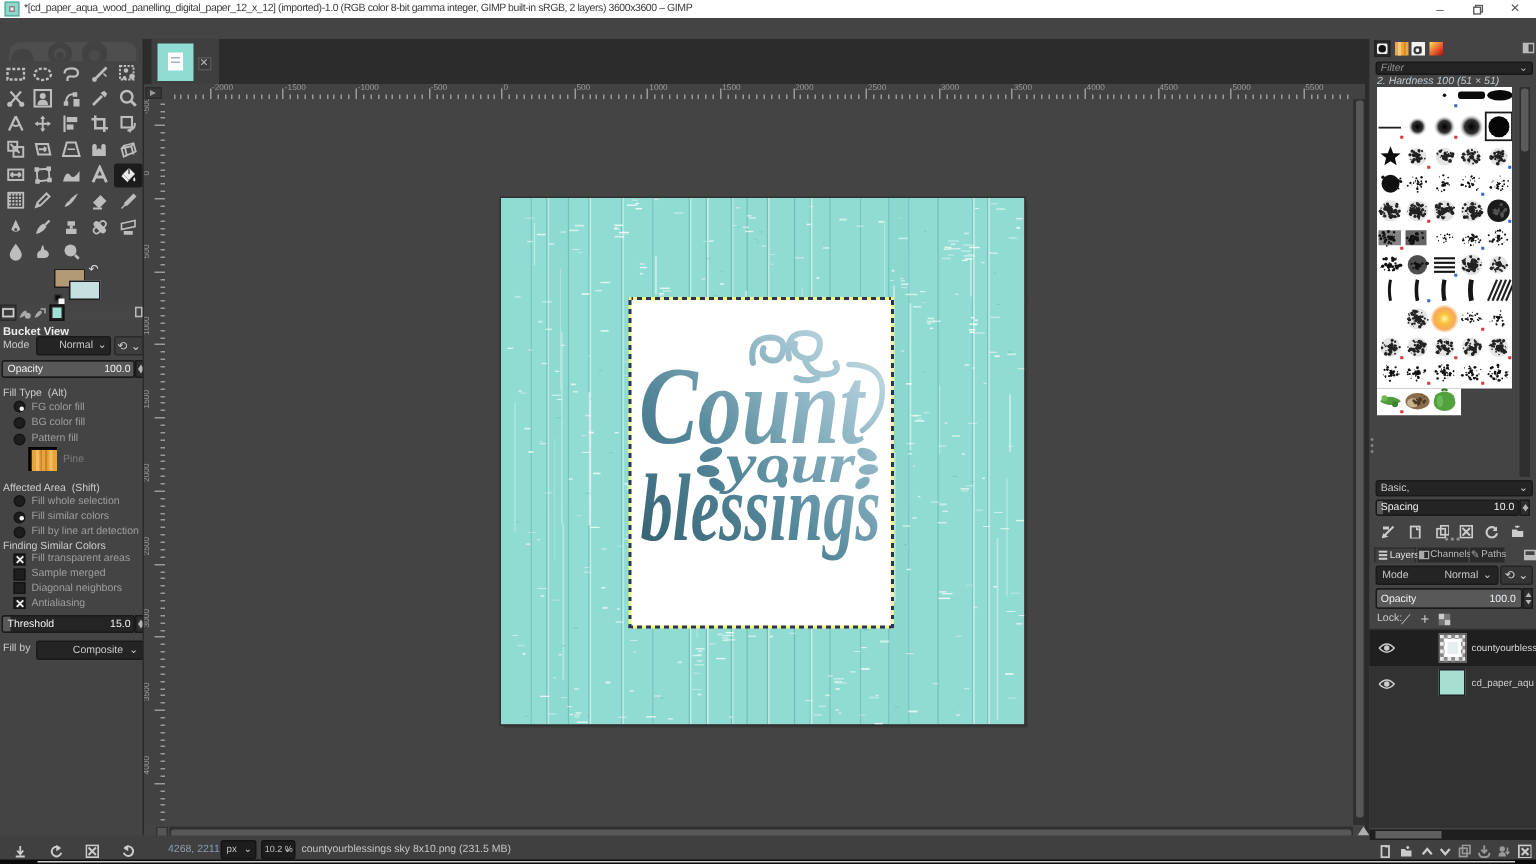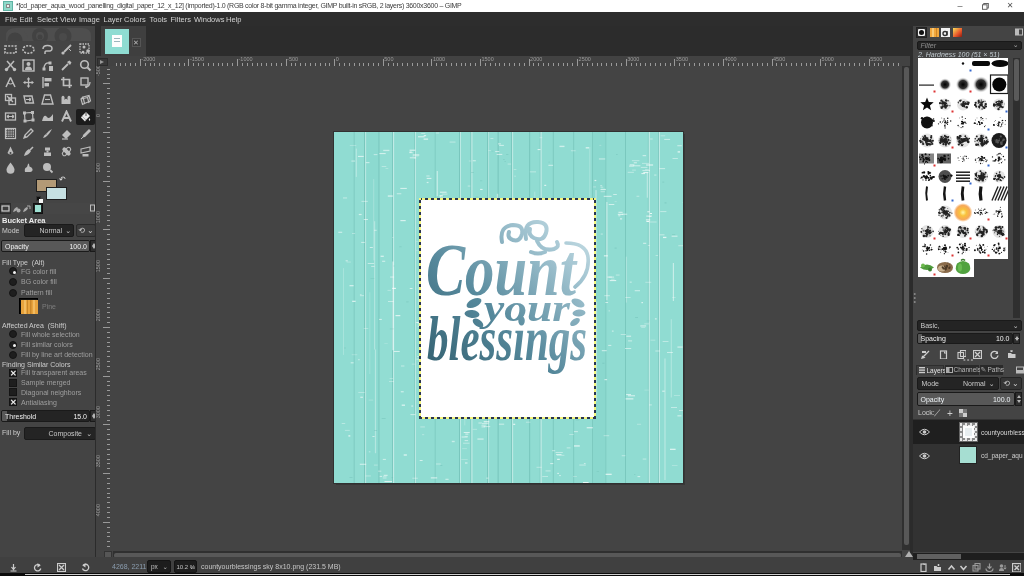--- a/index.html
+++ b/index.html
@@ -21,33 +21,20 @@
       <div class="abs" style="left:16px;top:0;letter-spacing:-0.28px">*[cd_paper_aqua_wood_panelling_digital_paper_12_x_12] (imported)-1.0 (RGB color 8-bit gamma integer, GIMP built-in sRGB, 2 layers) 3600x3600 – GIMP</div>
       <div class="abs" style="left:953px;top:0;width:14px;text-align:center;color:#555;font-size:9px">–</div>
       <div class="abs" style="left:982px;top:3px;width:7px;height:7px">
         <svg width="7" height="7" viewBox="0 0 7 7">
           <rect x="1.8" y="0.5" width="4.5" height="4.5" fill="none" stroke="#555" stroke-width="0.9"></rect>
           <rect x="0.5" y="1.8" width="4.5" height="4.5" fill="#fff" stroke="#555" stroke-width="0.9"></rect>
         </svg>
       </div>
       <div class="abs" style="left:1003px;top:0;width:14px;text-align:center;color:#555;font-size:8px">✕</div>
     </div>
-<div class="abs" style="left:0;top:12px;width:1024px;height:14px;background:#2d2d2d;color:#d2d2d2;font-size:7.5px">
-      <span style="position:absolute;left:5px;top:3px">File</span>
-      <span style="position:absolute;left:19.5px;top:3px">Edit</span>
-      <span style="position:absolute;left:37px;top:3px">Select</span>
-      <span style="position:absolute;left:60px;top:3px">View</span>
-      <span style="position:absolute;left:79px;top:3px">Image</span>
-      <span style="position:absolute;left:103.5px;top:3px">Layer</span>
-      <span style="position:absolute;left:124px;top:3px">Colors</span>
-      <span style="position:absolute;left:149.5px;top:3px">Tools</span>
-      <span style="position:absolute;left:170.5px;top:3px">Filters</span>
-      <span style="position:absolute;left:194px;top:3px">Windows</span>
-      <span style="position:absolute;left:226px;top:3px">Help</span>
-    </div>
 <div class="abs" style="left:0;top:26px;width:96px;height:531px;background:#444444"></div>
 <div class="abs" style="left:2px;top:26px;width:92px;height:15px;overflow:hidden;opacity:1">
       <svg width="92" height="15" viewBox="0 0 92 15">
         <path d="M4 15 L4 10 Q4 2 14 2 L80 2 Q89 2 89 10 L89 15 Z" fill="#4e4e4e"></path>
         <path d="M4 15 Q4 4 14 3 Q24 3 26 12 L26 15 Z" fill="#4e4e4e"></path>
         <circle cx="13" cy="14" r="7.5" fill="#424242"></circle>
         <circle cx="38" cy="10" r="8" fill="#424242"></circle>
         <circle cx="38" cy="10" r="4" fill="#4e4e4e"></circle>
         <circle cx="38" cy="11" r="2.5" fill="#424242"></circle>
         <circle cx="61" cy="10" r="8.5" fill="#424242"></circle>
@@ -336,21 +323,21 @@
     </div>
 <div class="abs" style="left:33px;top:203px;width:10px;height:11px;background:#222;border:1px solid #111">
       <div class="abs" style="left:1px;top:1px;width:6px;height:7px;background:#9fe2d4"></div>
     </div>
 <div class="abs" style="left:90px;top:204px;width:8px;height:8px">
       <svg width="8" height="8" viewBox="0 0 8 8">
         <rect x="0.5" y="1" width="7" height="6" fill="none" stroke="#bbb"></rect>
         <rect x="4" y="1" width="3.5" height="6" fill="#bbb"></rect>
       </svg>
     </div>
-<div class="abs" style="left:2px;top:216px;width:90px;height:9px;color:#ececec;font-size:7.5px;font-weight:bold;white-space:nowrap">Bucket Area</div>
+<div class="abs" style="left:2px;top:216px;width:90px;height:9px;color:#ececec;font-size:7.5px;font-weight:bold;white-space:nowrap">Bucket View</div>
 <div class="abs lbl" style="left:2px;top:227px">Mode</div>
 <div class="abs combo" style="left:24px;top:224px;width:50px;height:13px;line-height:12px">
       <span style="position:absolute;right:11px">Normal</span>
       <span style="position:absolute;right:2px;top:0px">⌄</span>
     </div>
 <div class="abs" style="left:76px;top:224px;width:20px;height:13px;background:#3d3d3d;border:1px solid #2a2a2a;border-radius:2px;color:#ccc;font-size:8px;line-height:11px;text-align:center">⟲ ⌄</div>
 <div class="abs slider" style="left:1px;top:240px;width:89px;height:12px;line-height:11px">
       <div class="sfill" style="position:absolute;left:0;top:0;bottom:0;width:100%;background:#585858"></div>
       <span style="position:absolute;left:3px;color:#f2f2f2">Opacity</span>
       <span style="position:absolute;right:2px;color:#f2f2f2">100.0</span>

